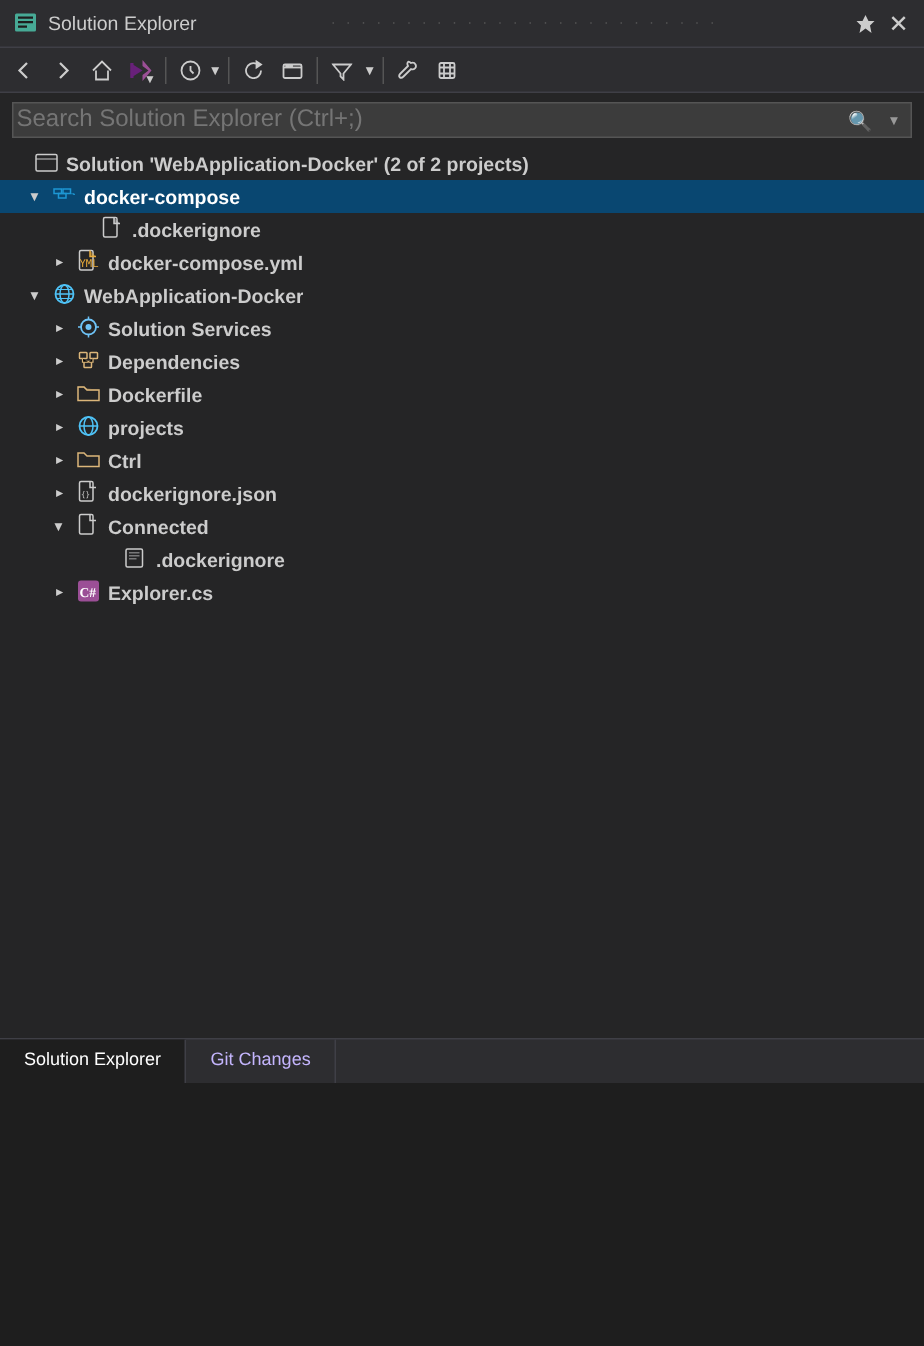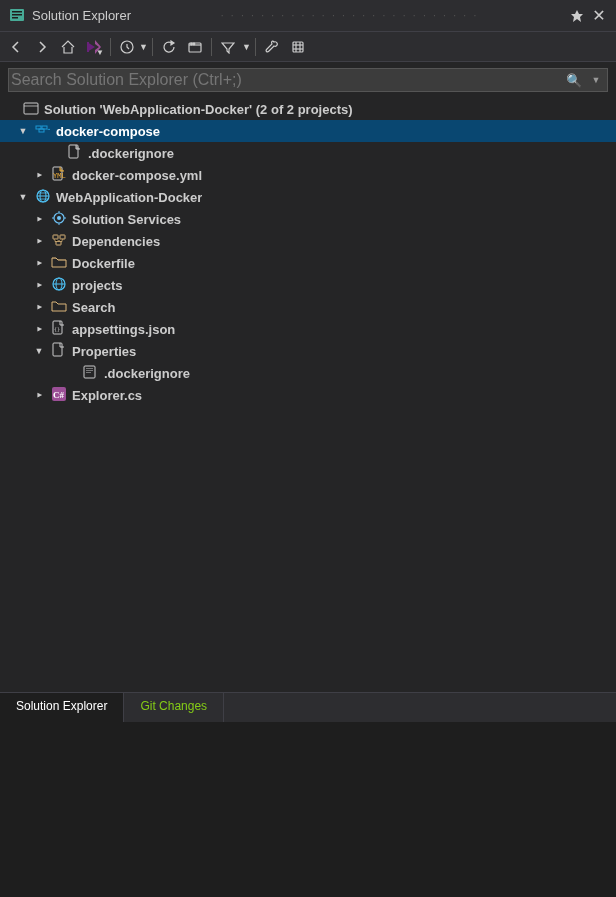--- a/index.html
+++ b/index.html
@@ -209,21 +209,21 @@
     .bottom-tabs {
       display: flex;
       background: #2d2d30;
       border-top: 1px solid #3f3f46;
       height: 30px;
     }
 
     .bottom-tab {
       padding: 6px 16px;
       font-size: 12px;
-      color: #84cc16;
+      color: #c4b5fd;
       cursor: pointer;
       border-right: 1px solid #3f3f46;
     }
 
     .bottom-tab.active {
       background: #1e1e1e;
       color: #ffffff;
     }
 
     
@@ -478,46 +478,46 @@
       <span class="item-label">projects</span>
     </div>
 
     <div class="solution-item" style="padding-left: 32px;">
       <div class="expand-arrow" style="font-size:8px; transform:rotate(-90deg);">▼</div>
       <div class="item-icon icon-folder">
         <svg width="16" height="16" viewBox="0 0 16 16">
           <path d="M1 4 L1 13 L15 13 L15 6 L7 6 L5 4 Z" fill="none" stroke="#dcb67a" stroke-width="1"></path>
         </svg>
       </div>
-      <span class="item-label">Search</span>
+      <span class="item-label">Ctrl</span>
     </div>
 
     <div class="solution-item" style="padding-left: 32px;">
       <div class="expand-arrow" style="font-size:8px; transform:rotate(-90deg);">▼</div>
       <div class="item-icon">
         <svg width="16" height="16" viewBox="0 0 16 16">
           <rect x="2" y="1" width="9" height="13" rx="1" fill="none" stroke="#cccccc" stroke-width="1"></rect>
           <path d="M9 1 L13 5 L9 5 Z" fill="none"></path>
           <path d="M9 1 L9 5 L13 5" fill="none" stroke="#cccccc" stroke-width="1"></path>
           <text x="3" y="11" font-size="5" fill="#cccccc" font-family="monospace">{}</text>
         </svg>
       </div>
-      <span class="item-label">appsettings.json</span>
+      <span class="item-label">dockerignore.json</span>
     </div>
 
     <div class="solution-item" style="padding-left: 32px;">
       <div class="expand-arrow">▼</div>
       <div class="item-icon">
         <svg width="16" height="16" viewBox="0 0 16 16">
           <rect x="2" y="1" width="9" height="13" rx="1" fill="none" stroke="#cccccc" stroke-width="1"></rect>
           <path d="M9 1 L13 5 L9 5 Z" fill="none"></path>
           <path d="M9 1 L9 5 L13 5" fill="none" stroke="#cccccc" stroke-width="1"></path>
         </svg>
       </div>
-      <span class="item-label">Properties</span>
+      <span class="item-label">Connected</span>
     </div>
 
     <div class="solution-item" style="padding-left: 64px;">
       <div class="expand-placeholder"></div>
       <div class="item-icon">
         <svg width="16" height="16" viewBox="0 0 16 16">
           <rect x="1" y="2" width="11" height="12" rx="1" fill="none" stroke="#cccccc" stroke-width="1"></rect>
           <rect x="3" y="4" width="7" height="1" fill="#cccccc" opacity="0.5"></rect>
           <rect x="3" y="6" width="7" height="1" fill="#cccccc" opacity="0.5"></rect>
           <rect x="3" y="8" width="5" height="1" fill="#cccccc" opacity="0.5"></rect>

